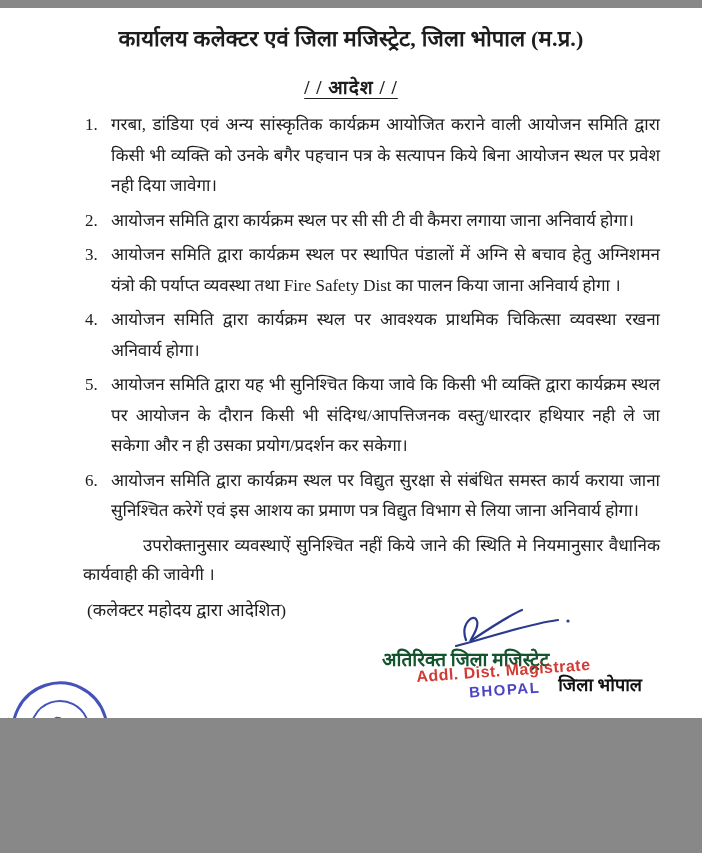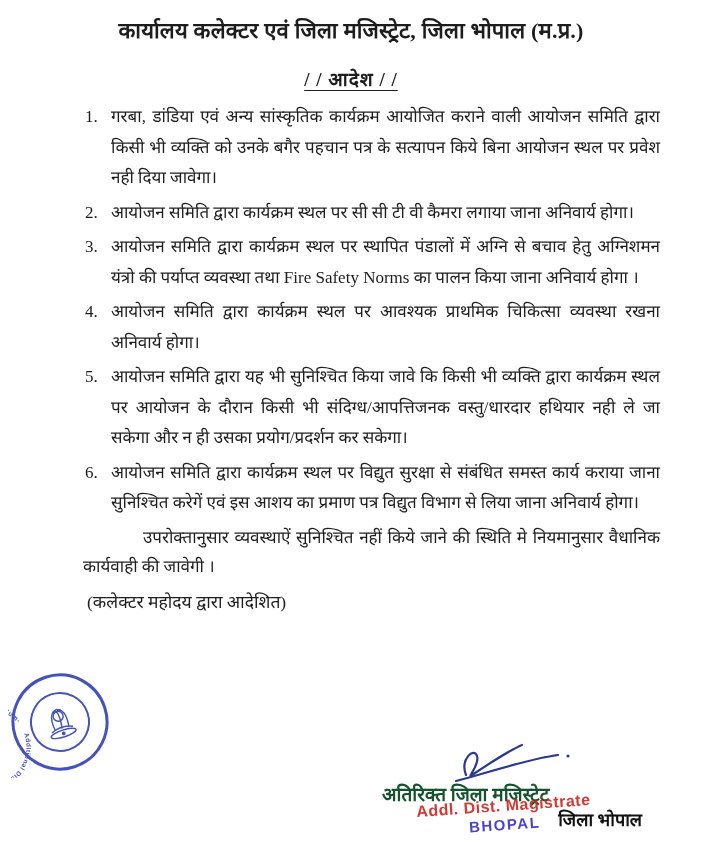--- a/index.html
+++ b/index.html
@@ -1,19 +1,19 @@
 <!DOCTYPE html>
 <html lang="hi"><head>
 <meta charset="utf-8">
 <style>
   html,body{margin:0;padding:0;background:#888;}
   .page{
     position:relative;
-    width:702px;height:853px;
-    margin:0 auto;
+    width:702px;height:710px;
+    margin:8px auto;
     background:#ffffff;
     font-family:"Liberation Serif","DejaVu Serif",serif;
     color:#1d1d1d;
     overflow:hidden;
   }
   .title{
     padding-top:14px;
     text-align:center;
     font-size:22px;
     font-weight:700;
@@ -116,21 +116,21 @@
     <div class="oitem">
       <span class="num">1.</span>
       <span class="itext">गरबा, डांडिया एवं अन्य सांस्कृतिक कार्यक्रम आयोजित कराने वाली आयोजन समिति द्वारा किसी भी व्यक्ति को उनके बगैर पहचान पत्र के सत्यापन किये बिना आयोजन स्थल पर प्रवेश नही दिया जावेगा।</span>
     </div>
     <div class="oitem">
       <span class="num">2.</span>
       <span class="itext">आयोजन समिति द्वारा कार्यक्रम स्थल पर सी सी टी वी कैमरा लगाया जाना अनिवार्य होगा।</span>
     </div>
     <div class="oitem">
       <span class="num">3.</span>
-      <span class="itext">आयोजन समिति द्वारा कार्यक्रम स्थल पर स्थापित पंडालों में अग्नि से बचाव हेतु अग्निशमन यंत्रो की पर्याप्त व्यवस्था तथा Fire Safety Norms का पालन किया जाना अनिवार्य होगा ।</span>
+      <span class="itext">आयोजन समिति द्वारा कार्यक्रम स्थल पर स्थापित पंडालों में अग्नि से बचाव हेतु अग्निशमन यंत्रो की पर्याप्त व्यवस्था तथा Fire Safety Dist का पालन किया जाना अनिवार्य होगा ।</span>
     </div>
     <div class="oitem">
       <span class="num">4.</span>
       <span class="itext">आयोजन समिति द्वारा कार्यक्रम स्थल पर आवश्यक प्राथमिक चिकित्सा व्यवस्था रखना अनिवार्य होगा।</span>
     </div>
     <div class="oitem">
       <span class="num">5.</span>
       <span class="itext">आयोजन समिति द्वारा यह भी सुनिश्चित  किया जावे कि किसी भी व्यक्ति द्वारा कार्यक्रम स्थल पर आयोजन के दौरान किसी भी संदिग्ध/आपत्तिजनक वस्तु/धारदार हथियार नही ले जा सकेगा और न ही उसका प्रयोग/प्रदर्शन कर सकेगा।</span>
     </div>
     <div class="oitem">

